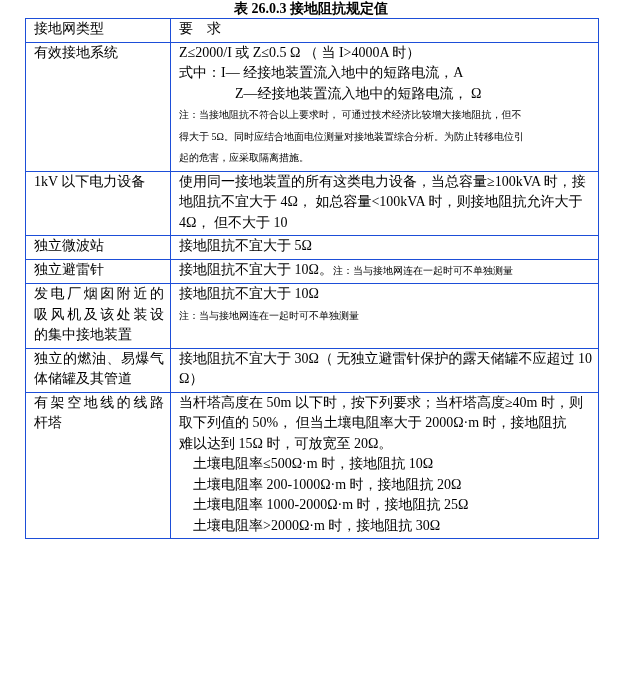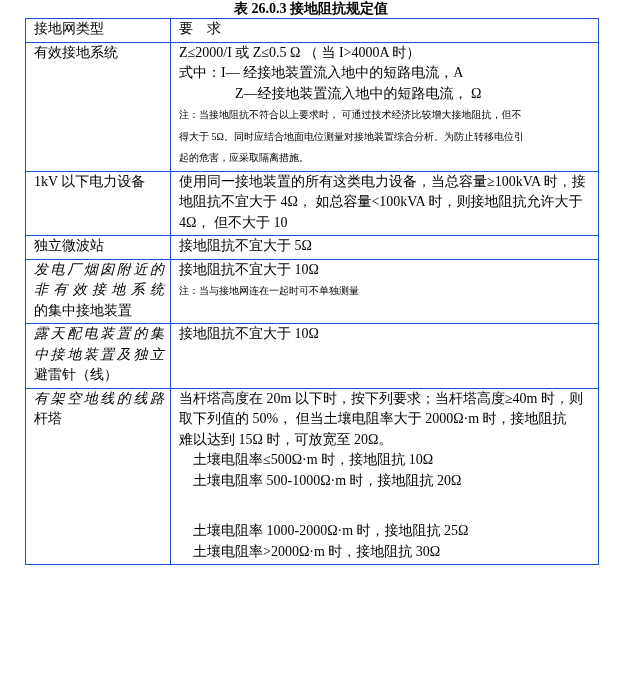--- a/index.html
+++ b/index.html
@@ -42,21 +42,20 @@
   tr.header-row td {
     height: 20px;
   }
   .type-cell .line {
     white-space: nowrap;
   }
   
   .type-cell .line:not(:last-child) {
     text-align-last: justify;
     text-align: justify;
-    font-style: italic;
   }
   .req-cell .line {
     white-space: nowrap;
   }
   .small {
     font-size: 10px;
   }
 </style>
 </head>
 <body>
@@ -101,49 +100,57 @@
         <tr>
           <td class="type-cell">
             <div class="line">独立微波站</div>
           </td>
           <td class="req-cell">
             <div class="line"><span>接地阻抗不宜大于 5Ω</span></div>
           </td>
         </tr>
         <tr>
           <td class="type-cell">
+            <div class="line">独立避雷针</div>
+          </td>
+          <td class="req-cell">
+            <div class="line"><span>接地阻抗不宜大于 10Ω。</span><span class="small">注：当与接地网连在一起时可不单独测量</span></div>
+          </td>
+        </tr>
+        <tr>
+          <td class="type-cell">
             <div class="line">发电厂烟囱附近的</div>
-            <div class="line">非有效接地系统</div>
+            <div class="line">吸风机及该处装设</div>
             <div class="line">的集中接地装置</div>
           </td>
           <td class="req-cell">
             <div class="line"><span>接地阻抗不宜大于 10Ω</span></div>
             <div class="line"><span class="small">注：当与接地网连在一起时可不单独测量</span></div>
           </td>
         </tr>
         <tr>
           <td class="type-cell">
-            <div class="line">露天配电装置的集</div>
-            <div class="line">中接地装置及独立</div>
-            <div class="line">避雷针（线）</div>
+            <div class="line">独立的燃油、易爆气</div>
+            <div class="line">体储罐及其管道</div>
           </td>
           <td class="req-cell">
-            <div class="line"><span>接地阻抗不宜大于 10Ω</span></div>
+            <div class="line"><span>接地阻抗不宜大于 30Ω（ 无独立避雷针保护的露天储罐不应超过 10</span></div>
+            <div class="line"><span>Ω）</span></div>
           </td>
         </tr>
         <tr>
           <td class="type-cell">
             <div class="line">有架空地线的线路</div>
             <div class="line">杆塔</div>
           </td>
           <td class="req-cell">
-            <div class="line"><span>当杆塔高度在 20m 以下时，按下列要求；当杆塔高度≥40m 时，则</span></div>
+            <div class="line"><span>当杆塔高度在 50m 以下时，按下列要求；当杆塔高度≥40m 时，则</span></div>
             <div class="line"><span>取下列值的 50%，  但当土壤电阻率大于 2000Ω·m 时，接地阻抗</span></div>
             <div class="line"><span>难以达到 15Ω  时，可放宽至 20Ω。</span></div>
             <div class="line" style="padding-left: 14px; font-family: Liberation Serif, serif;"><span>土壤电阻率≤500Ω·m 时，接地阻抗 10Ω</span></div>
-            <div class="line" style="padding-left: 14px;"><span>土壤电阻率 500-1000Ω·m 时，接地阻抗 20Ω</span></div>
-            <div class="line" style="padding-left: 14px; margin-top: 30px;"><span>土壤电阻率 1000-2000Ω·m 时，接地阻抗 25Ω</span></div>
+            <div class="line" style="padding-left: 14px;"><span>土壤电阻率 200-1000Ω·m 时，接地阻抗 20Ω</span></div>
+            <div class="line" style="padding-left: 14px;"><span>土壤电阻率 1000-2000Ω·m 时，接地阻抗 25Ω</span></div>
             <div class="line" style="padding-left: 14px;"><span>土壤电阻率&gt;2000Ω·m 时，接地阻抗 30Ω</span></div>
           </td>
         </tr>
       </tbody>
   </table>
 </div>
 
 </body></html>

